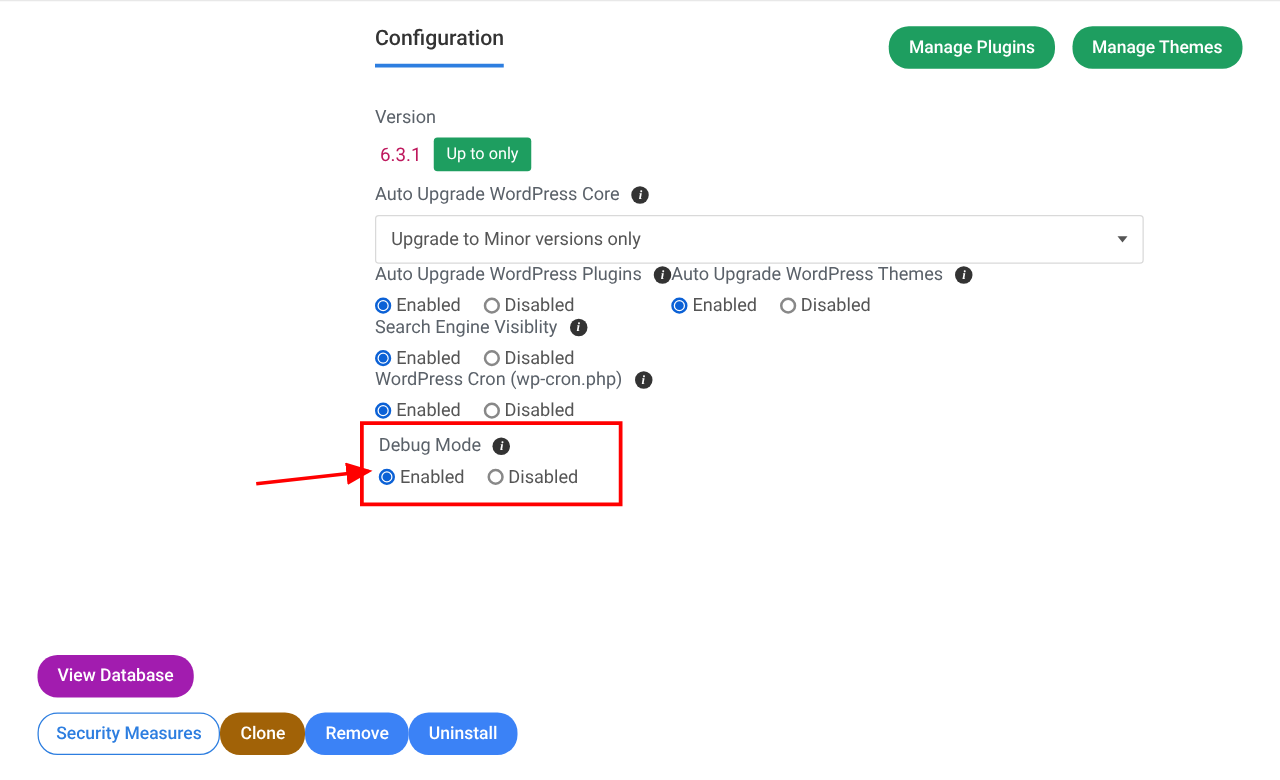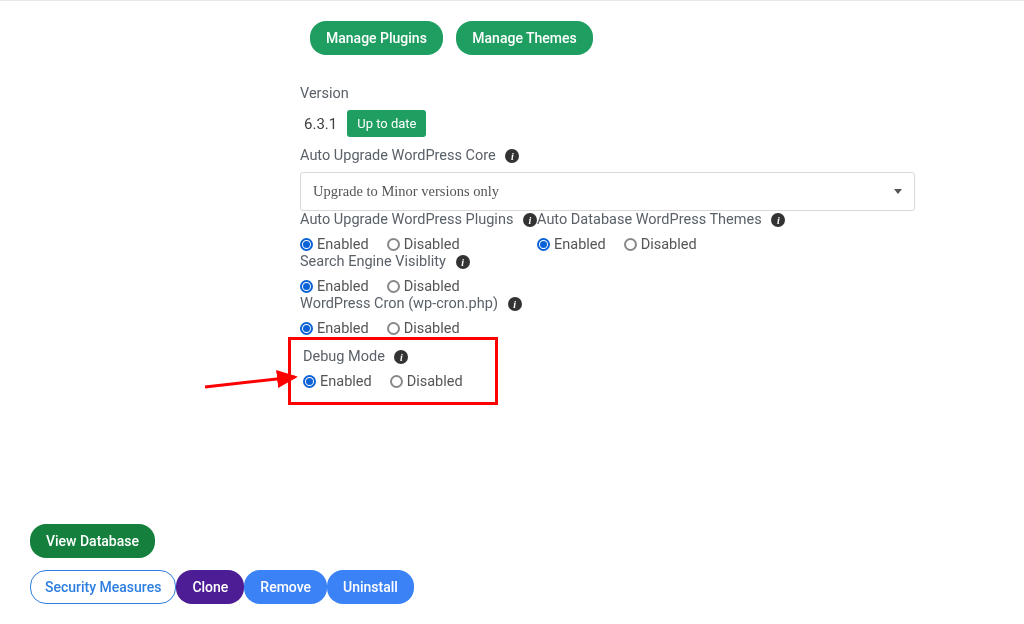--- a/index.html
+++ b/index.html
@@ -52,43 +52,43 @@
   .btn-green { background: #1e9e60; }
   .btn-green-badge {
     display: inline-block;
     background: #1e9e60;
     color: #fff;
     padding: 6px 10px;
     border-radius: 3px;
     font-size: 13px;
     vertical-align: middle;
   }
-  .btn-blue-solid { background: #4c1d95; }
-  .btn-blue-dark { background: #15803d; }
+  .btn-blue-solid { background: #a16207; }
+  .btn-blue-dark { background: #a21caf; }
   .btn-red { background: #3b82f6; }
   .btn-outline-blue {
     background: #fff;
     color: #2d7ee0;
     border: 1px solid #2d7ee0;
     padding: 8px 14px;
   }
   .section {
   }
   .section-label {
     color: #5a6169;
     font-size: 14.5px;
     margin-bottom: 8px;
   }
   .version-line {
     display: flex;
     align-items: center;
     gap: 10px;
     margin-bottom: 10px;
   }
-  .version-num { font-size: 15px; color:#404040; padding-left:4px;}
+  .version-num { font-size: 15px; color:#be185d; padding-left:4px;}
   .info-icon {
     display: inline-flex;
     align-items: center;
     justify-content: center;
     width: 14px;
     height: 14px;
     border-radius: 50%;
     background: #333;
     color: #fff;
     font-size: 10px;
@@ -103,21 +103,20 @@
     border-radius: 3px;
     padding: 10px 12px;
     width: 615px;
     font-size: 14.5px;
     color: #555;
     display: flex;
     justify-content: space-between;
     align-items: center;
     cursor: pointer;
     margin-top:6px;
-    font-family:Liberation Serif, serif;
   }
   .chev {
     width: 0; height: 0;
     border-left: 4px solid transparent;
     border-right: 4px solid transparent;
     border-top: 5px solid #555;
   }
   .two-col {
     display: flex;
   }
@@ -178,31 +177,34 @@
     align-items: center;
   }
   .action-row .btn, .action-row .btn-outline-blue { margin-left: 0; }
 </style>
 </head>
 <body>
 
 <div class="page">
   <div class="content">
     <div class="header-row">
+      <div class="tab-area">
+        <span class="tab">Configuration</span>
+      </div>
       <div>
         <button class="btn btn-green">Manage Plugins</button>
         <button class="btn btn-green">Manage Themes</button>
       </div>
     </div>
 
     <div class="section">
       <div class="section-label">Version</div>
       <div class="version-line">
         <span class="version-num">6.3.1</span>
-        <span class="btn-green-badge">Up to date</span>
+        <span class="btn-green-badge">Up to only</span>
       </div>
       <div class="section-label">
         <span>Auto Upgrade WordPress Core</span>
         <span class="info-icon">i</span>
       </div>
       <div class="select-wrap">
         <span>Upgrade to Minor versions only</span>
         <span class="chev"></span>
       </div>
     </div>
@@ -219,21 +221,21 @@
               <span>Enabled</span>
             </label>
           <label class="radio-item">
               <span class="radio"></span>
               <span>Disabled</span>
             </label>
         </div>
       </div>
       <div>
         <div class="section-label">
-          <span>Auto Database WordPress Themes</span>
+          <span>Auto Upgrade WordPress Themes</span>
           <span class="info-icon">i</span>
         </div>
         <div class="radio-row">
           <label class="radio-item">
               <span class="radio checked"></span>
               <span>Enabled</span>
             </label>
           <label class="radio-item">
               <span class="radio"></span>
               <span>Disabled</span>

